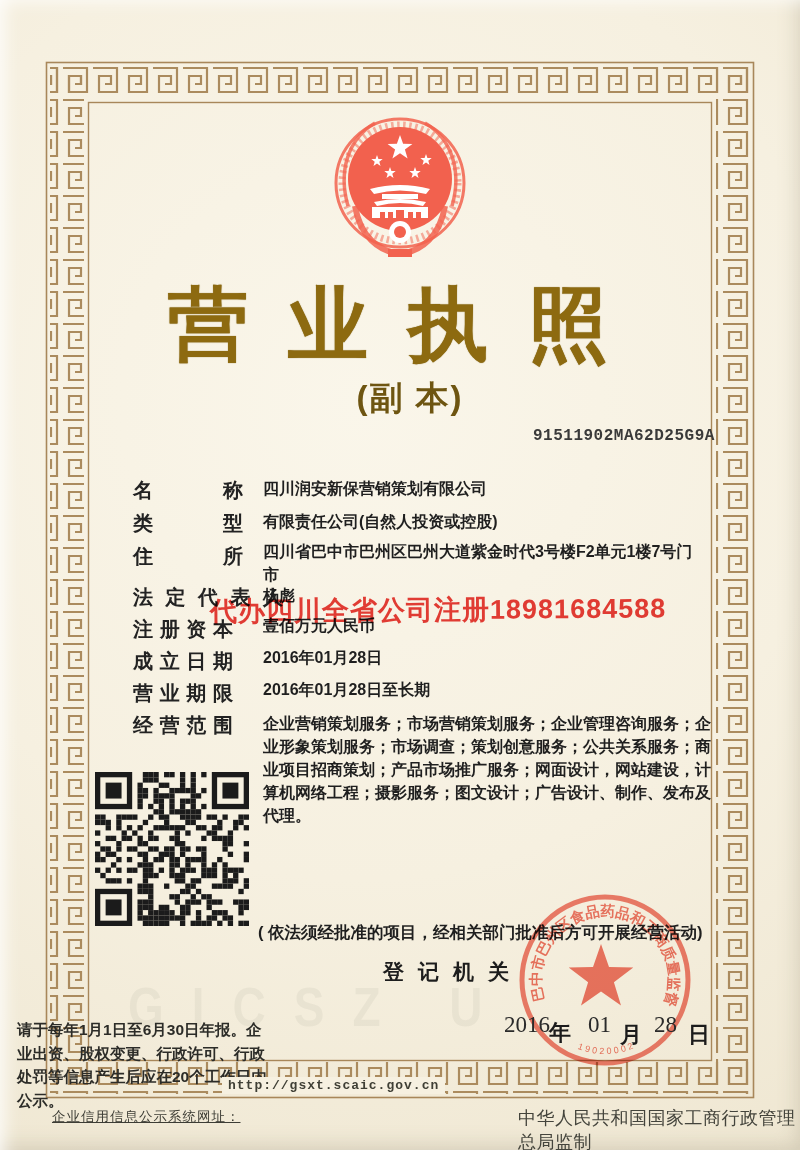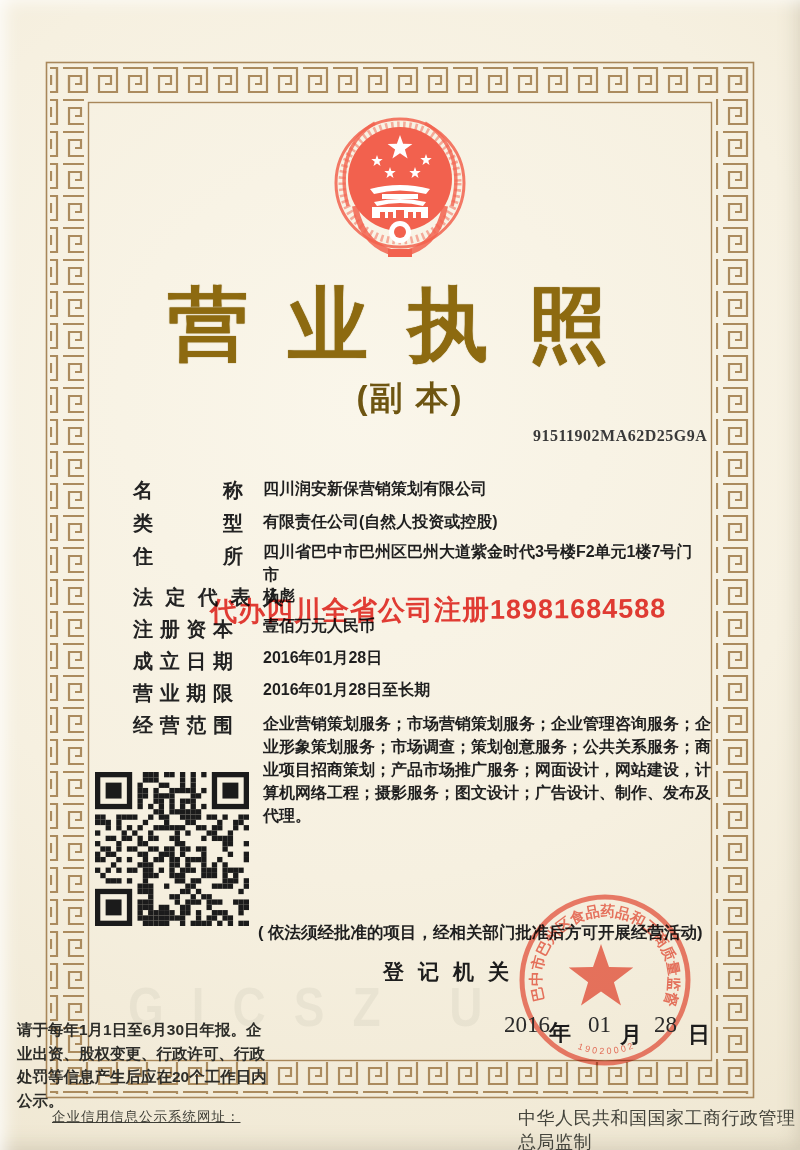--- a/index.html
+++ b/index.html
@@ -7,21 +7,21 @@
     font-family:"Liberation Sans",sans-serif;
     background:radial-gradient(circle at 45% 35%, #faf6ea 0%, #f6f0e0 55%, #efe7d2 100%);
     box-shadow:inset 12px 8px 18px -8px rgba(255,255,255,.9), inset -10px -12px 20px -8px rgba(150,140,115,.30);}
   .abs{position:absolute;}
   
   .ghost{left:128px;top:980px;font-size:46px;letter-spacing:28px;color:#6b6b5d;opacity:.07;font-weight:700;transform:scaleY(1.2);white-space:nowrap;}
   
   .title{left:168px;top:272px;font-size:80px;font-weight:800;letter-spacing:40px;color:#8d6a10;white-space:nowrap;text-shadow:0 0 1px #7a5c0e;}
   .subtitle{left:0;top:376px;width:820px;text-align:center;font-size:33px;font-weight:700;color:#6e5511;letter-spacing:2px;}
   .cclabel{left:347px;top:426px;font-size:19px;font-weight:700;letter-spacing:5px;color:#8a6a22;white-space:nowrap;}
-  .ccvalue{left:533px;top:427px;font-size:16px;font-family:Liberation Serif, serif;color:#3a3a3a;letter-spacing:.5px;font-weight:700;}
+  .ccvalue{left:533px;top:427px;font-size:16px;font-family:Liberation Mono, monospace;color:#3a3a3a;letter-spacing:.5px;font-weight:700;}
   
   .flabel{position:absolute;left:133px;text-align:justify;text-align-last:justify;font-size:20px;font-weight:600;color:#222;}
   .fval{position:absolute;left:263px;font-size:16px;font-weight:700;color:#1f1f1f;line-height:23px;}
   .w110{width:110px}.w100{width:100px}.w150{width:150px}
   .r0l{top:477px}.r0v{top:477px}
   .r1l{top:510px}.r1v{top:510px}
   .r2l{top:543px}.r2v{top:540px;width:443px}
   .r3l{top:584px}.r3v{top:584px}
   .r4l{top:616px}.r4v{top:614px}
   .r5l{top:648px}.r5v{top:646px}
@@ -478,16 +478,17 @@
   </svg>
 
   <div class="ddig" style="left:504px;top:1012px">2016</div>
   <div class="dunit" style="left:549px;top:1018px">年</div>
   <div class="ddig" style="left:588px;top:1012px">01</div>
   <div class="dunit" style="left:620px;top:1020px">月</div>
   <div class="ddig" style="left:654px;top:1012px">28</div>
   <div class="dunit" style="left:688px;top:1020px">日</div>
 
   <div class="abs annual">请于每年1月1日至6月30日年报。企业出资、股权变更、行政许可、行政处罚等信息产生后应在20个工作日内公示。</div>
+  <div class="abs url">http://gsxt.scaic.gov.cn</div>
   <div class="abs weblabel">企业信用信息公示系统网址：</div>
   <div class="abs issuer">中华人民共和国国家工商行政管理总局监制</div>
 
 </div>
 
 </body></html>

